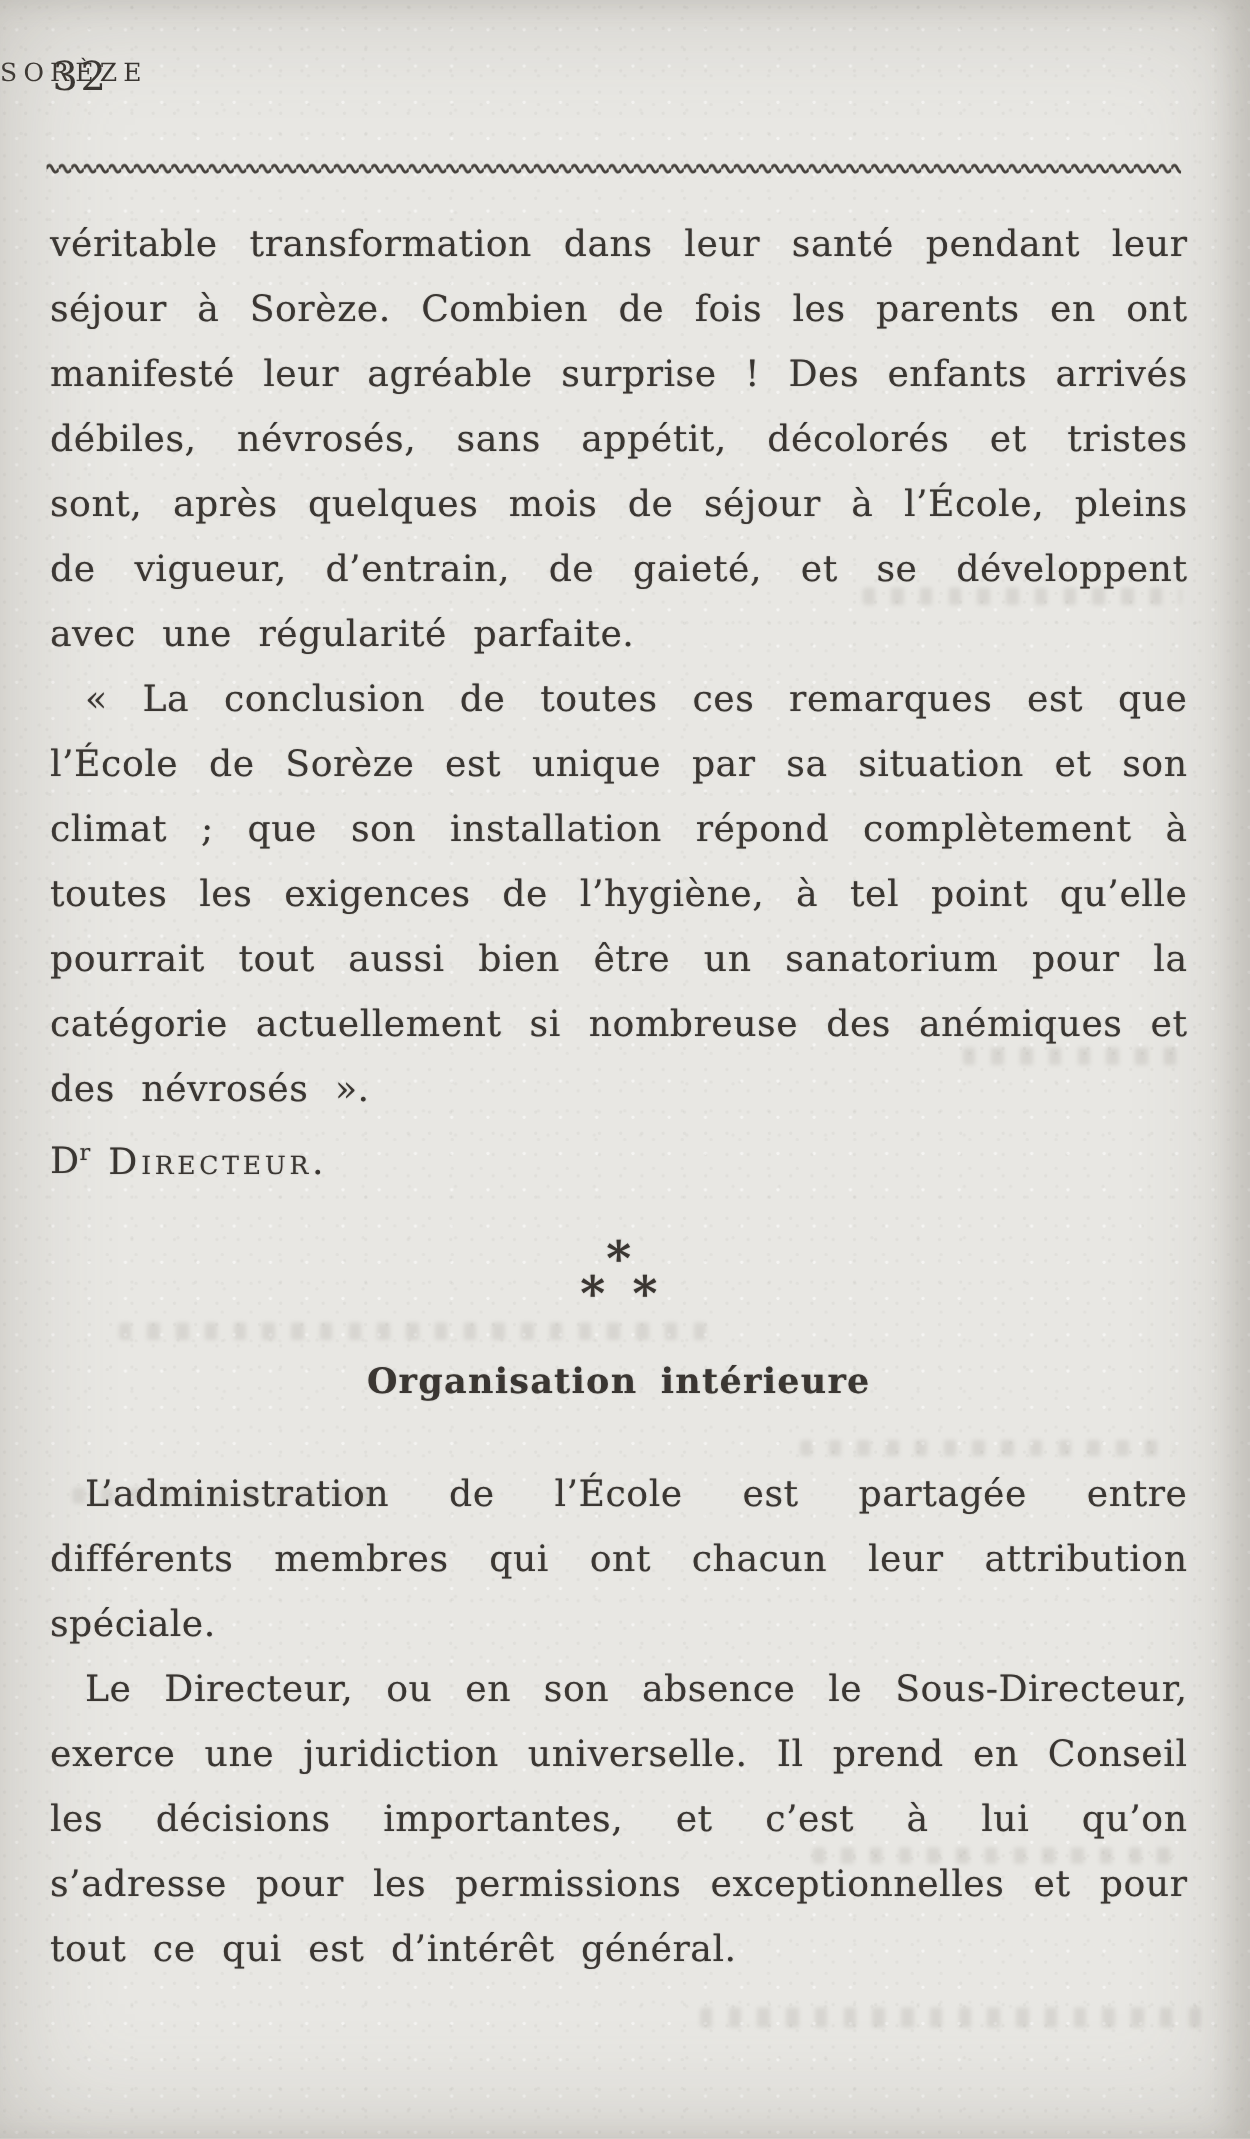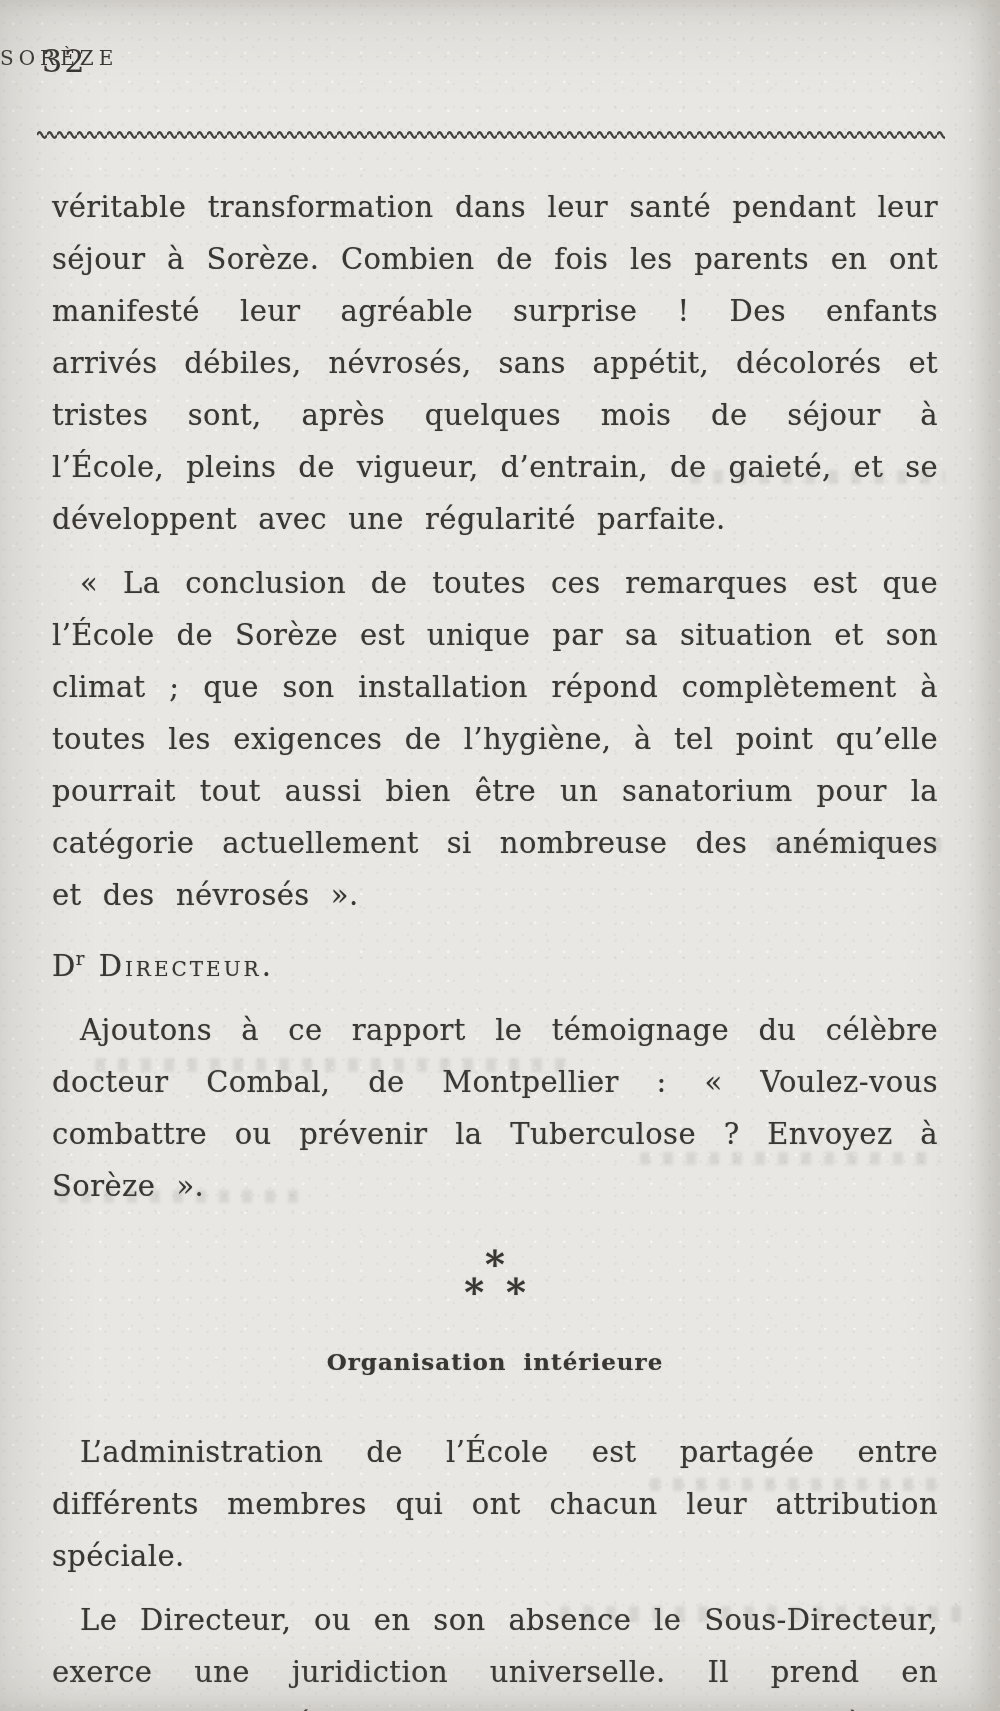--- a/index.html
+++ b/index.html
@@ -26,21 +26,21 @@
     position: absolute; left: 42px; top: 42px;
     font-size: 32px; letter-spacing: 2px;
   }
   .running-title {
     position: absolute; left: 0; right: 60px; top: 46px;
     font-size: 20px; letter-spacing: 5px;
   }
   .rule-wrap { margin-left: 37px; width: 908px; height: 14px; }
   .content { padding: 30px 50px 0 40px; width: 910px; box-sizing: content-box; }
   .content p {
-    margin: 12px; font-size: 29px; line-height: 52px;
+    margin: 0; font-size: 29px; line-height: 52px;
     text-align: justify; word-spacing: 0.40em; letter-spacing: 0.4px;
     text-shadow: 0 0 1px rgba(58,54,50,0.45);
   }
   .content p.indent { text-indent: 28px; }
   .italic { }
   .signature {
     margin: 0; font-size: 30px; line-height: 52px;
     text-align: right; padding-right: 136px;
     text-shadow: 0 0 1px rgba(58,54,50,0.45);
   }
@@ -48,21 +48,21 @@
   .signature .sc { font-variant: small-caps; letter-spacing: 3px; margin-left: 14px; }
   .asterism {
     margin: 40px auto 0 auto; width: fit-content;
     display: flex; flex-direction: column; align-items: center;
     font-size: 38px; font-weight: 700; text-shadow: 0 0 1px rgba(58,54,50,0.5);
   }
   .asterism .top { line-height: 24px; }
   .asterism .bottom { display: flex; gap: 22px; line-height: 32px; }
   .section-heading {
     margin: 32px 0 0 0; text-align: center;
-    font-size: 23px; font-weight: 700; letter-spacing: 1px; line-height: 44px;
+    font-size: 28px; font-weight: 700; letter-spacing: 1px; line-height: 44px;
     word-spacing: 8px; text-shadow: 0 0 1px rgba(58,54,50,0.5);
   }
   .after-heading { margin-top: 42px !important; }
   .ghost {
     position: absolute; opacity: 0.13; filter: blur(1.6px);
     background: repeating-linear-gradient(90deg, #6b655c 0 10px, transparent 10px 23px);
     border-radius: 3px; pointer-events: none;
   }
 </style>
 </head>
@@ -85,21 +85,20 @@
 </div>
 
 <div class="content">
 
   <p>véritable transformation dans leur santé pendant leur séjour à Sorèze. Combien de fois les parents en ont manifesté leur agréable surprise ! Des enfants arrivés débiles, névrosés, sans appétit, décolorés et tristes sont, après quelques mois de séjour à l’École, pleins de vigueur, d’entrain, de gaieté, et se développent avec une régularité parfaite.</p>
 
   <p class="indent"><span>« La conclusion de toutes ces remarques est que l’École de Sorèze est unique par sa situation et son climat ; que son installation répond complètement à toutes les exigences de l’hygiène, à tel point qu’elle pourrait tout aussi bien être un </span><span class="italic">sanatorium</span><span> pour la catégorie actuellement si nombreuse des </span><span class="italic">anémiques</span><span> et des </span><span class="italic">névrosés</span><span> ».</span></p>
 
   <p class="signature"><span>D</span><sup>r</sup><span class="sc">Directeur.</span></p>
 
-  <p class="indent">Ajoutons à ce rapport le témoignage du célèbre docteur Combal, de Montpellier : « Voulez-vous combattre ou prévenir la Tuberculose ? Envoyez à Sorèze ».</p>
 
   <div class="asterism">
     <span class="top">*</span>
     <span class="bottom">
         <span>*</span>
         <span>*</span>
       </span>
   </div>
 
   <h2 class="section-heading">Organisation intérieure</h2>

